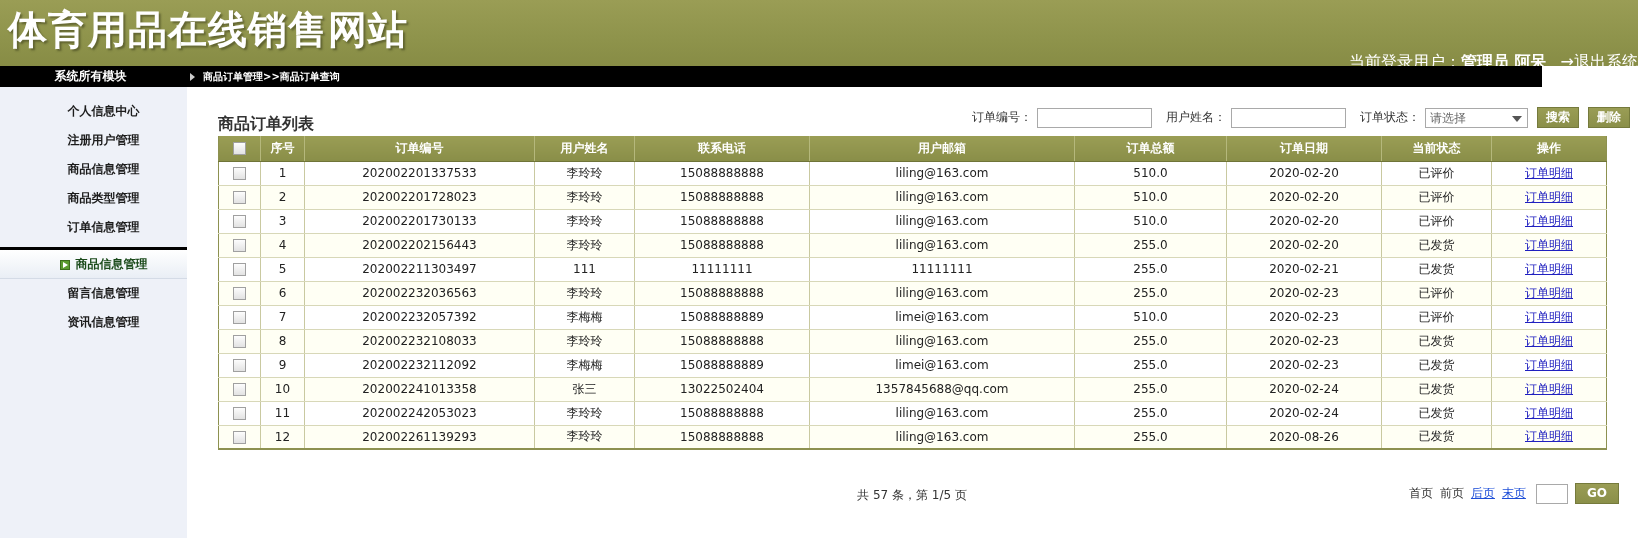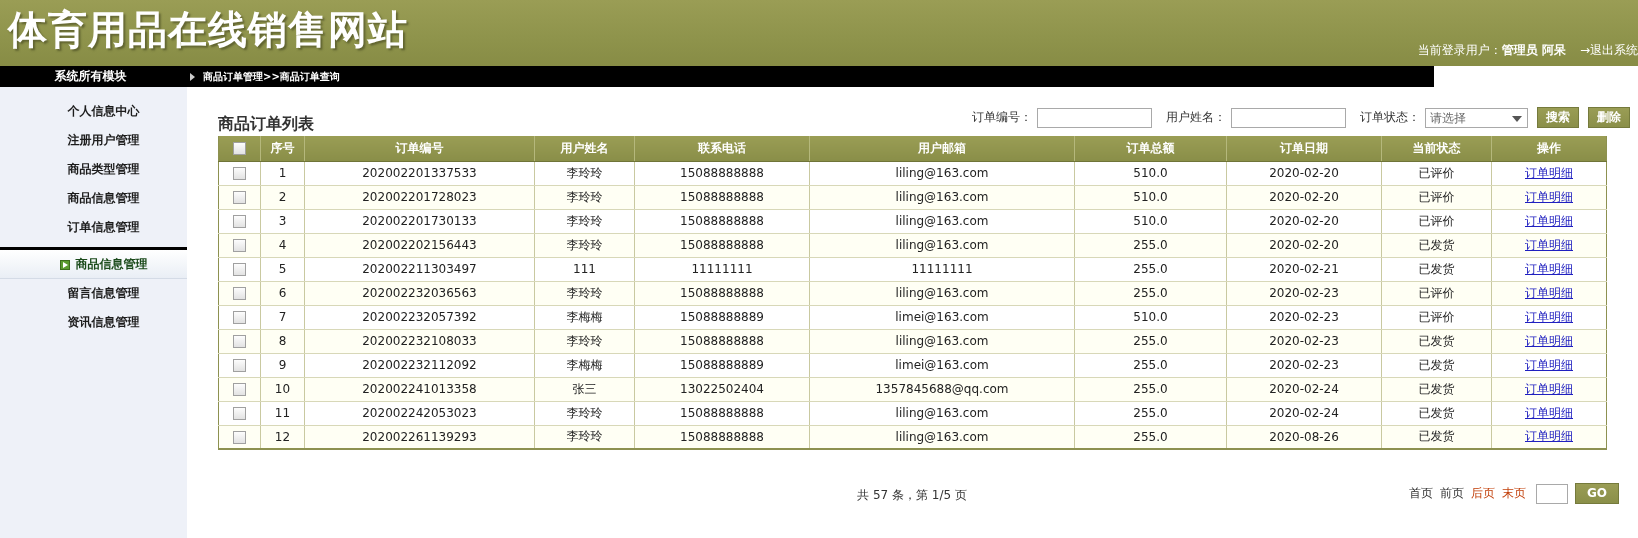--- a/index.html
+++ b/index.html
@@ -21,34 +21,34 @@
   .banner-title {
     position: absolute; left: 8px; top: 3px;
     font-size: 39px;
     font-weight: bold;
     color: #ffffff;
     letter-spacing: 1px;
     text-shadow: 2px 2px 2px rgba(60,62,28,0.55);
     white-space: nowrap;
   }
   .banner-user {
-    position: absolute; right: 0px; top: 42px;
-    font-size: 12px;
+    position: absolute; right: 0px; top: 52px;
+    font-size: 16px;
     color: #ffffff;
     white-space: nowrap;
   }
   .banner-user .uname { font-weight: bold; }
   .banner-user .logout {
     color: #ffffff; text-decoration: none; margin-left: 14px;
   }
 
   
   .navbar {
     position: absolute; left: 0; top: 66px;
-    width: 1434px; height: 21px;
+    width: 1542px; height: 21px;
     background: #000000;
     text-decoration: underline;
   }
   .nav-modules {
     position: absolute; left: 0; top: 0;
     width: 181px; height: 21px;
     color: #ffffff;
     font-size: 12px; font-weight: bold;
     text-align: center; line-height: 21px;
     white-space: nowrap;
@@ -253,21 +253,21 @@
     display: flex; align-items: center;
     font-size: 12px; color: #333333;
     white-space: nowrap;
   }
   .pg-link {
     margin-right: 7px;
     color: #333333;
     cursor: pointer;
     text-decoration: none;
   }
-  .pg-link.on { color: #c2410c; }
+  .pg-link.on { color: #1d4ed8; text-decoration: underline; }
   .pg-input {
     width: 32px; height: 20px;
     border: 1px solid #a9a9a9;
     margin: 0 7px 0 3px;
     font-size: 12px;
     font-family: "DejaVu Sans", "Liberation Sans", sans-serif;
   }
   .pg-go {
     height: 21px; padding: 0 11px;
     background: linear-gradient(to bottom, #9a9d55 0%, #8a8f49 100%);
@@ -292,22 +292,22 @@
   <div class="nav-crumb">
     <span class="arrow"></span><span>商品订单管理&gt;&gt;商品订单查询</span>
   </div>
 </div>
 
 <div class="sidebar">
   <div class="side-pad"></div>
   <div id="sidebar-items">
       <div class="side-item"><span>个人信息中心</span></div>
       <div class="side-item"><span>注册用户管理</span></div>
+      <div class="side-item"><span>商品信息管理</span></div>
       <div class="side-item"><span>商品类型管理</span></div>
-      <div class="side-item"><span>商品信息管理</span></div>
       <div class="side-item"><span>订单信息管理</span></div>
       <div class="side-sep"></div>
       <div class="side-item active"><span class="bullet"></span><span>商品信息管理</span></div>
       <div class="side-item"><span>留言信息管理</span></div>
       <div class="side-item"><span>资讯信息管理</span></div>
     </div>
 </div>
 
 <div class="content">
 

